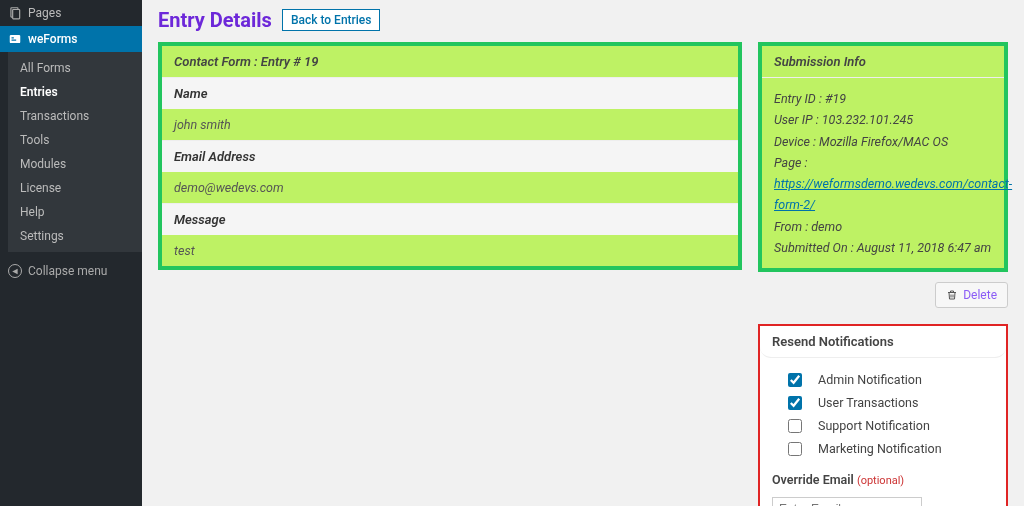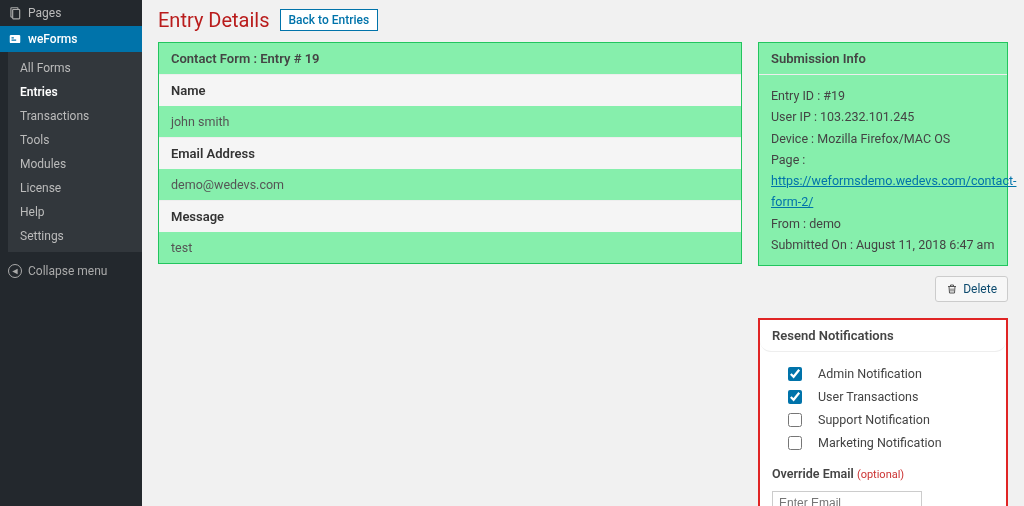--- a/index.html
+++ b/index.html
@@ -96,22 +96,22 @@
     overflow: auto;
   }
   .page-header {
     display: flex;
     align-items: center;
     gap: 10px;
     margin-bottom: 10px;
   }
   .page-header h1 {
     font-size: 20px;
-    font-weight: 400;
-    color: #b91c1c;
+    font-weight: 700;
+    color: #6d28d9;
   }
   .btn-outline {
     display: inline-block;
     padding: 3px 8px;
     border: 1px solid #0073aa;
     border-radius: 0;
     color: #0073aa;
     background: #fff;
     font-size: 12px;
     cursor: pointer;
@@ -125,23 +125,24 @@
   }
   .col-left {
     flex: 1;
   }
   .col-right {
     width: 250px;
     flex-shrink: 0;
   }
 
   .panel {
-    border: 1px solid #22c55e;
-    background: #86efac;
+    border: 4px solid #22c55e;
+    background: #bef264;
     margin-bottom: 16px;
+    font-style: italic;
   }
   .panel-header {
     padding: 8px 12px;
     font-weight: 600;
     border-bottom: 1px solid #eee;
     font-size: 13px;
   }
   .panel-body {
     padding: 10px 12px;
     font-size: 12.5px;
@@ -171,21 +172,21 @@
     margin-bottom: 16px;
   }
   .btn {
     display: inline-flex;
     align-items: center;
     gap: 5px;
     padding: 5px 10px;
     border: 1px solid #ccc;
     border-radius: 3px;
     background: #f7f7f7;
-    color: #0c4a6e;
+    color: #8b5cf6;
     font-size: 12px;
     cursor: pointer;
   }
 
   .highlight-panel {
     border: 2px solid #e02424;
     background: #fff;
     padding: 0;
     margin-bottom: 16px;
   }

